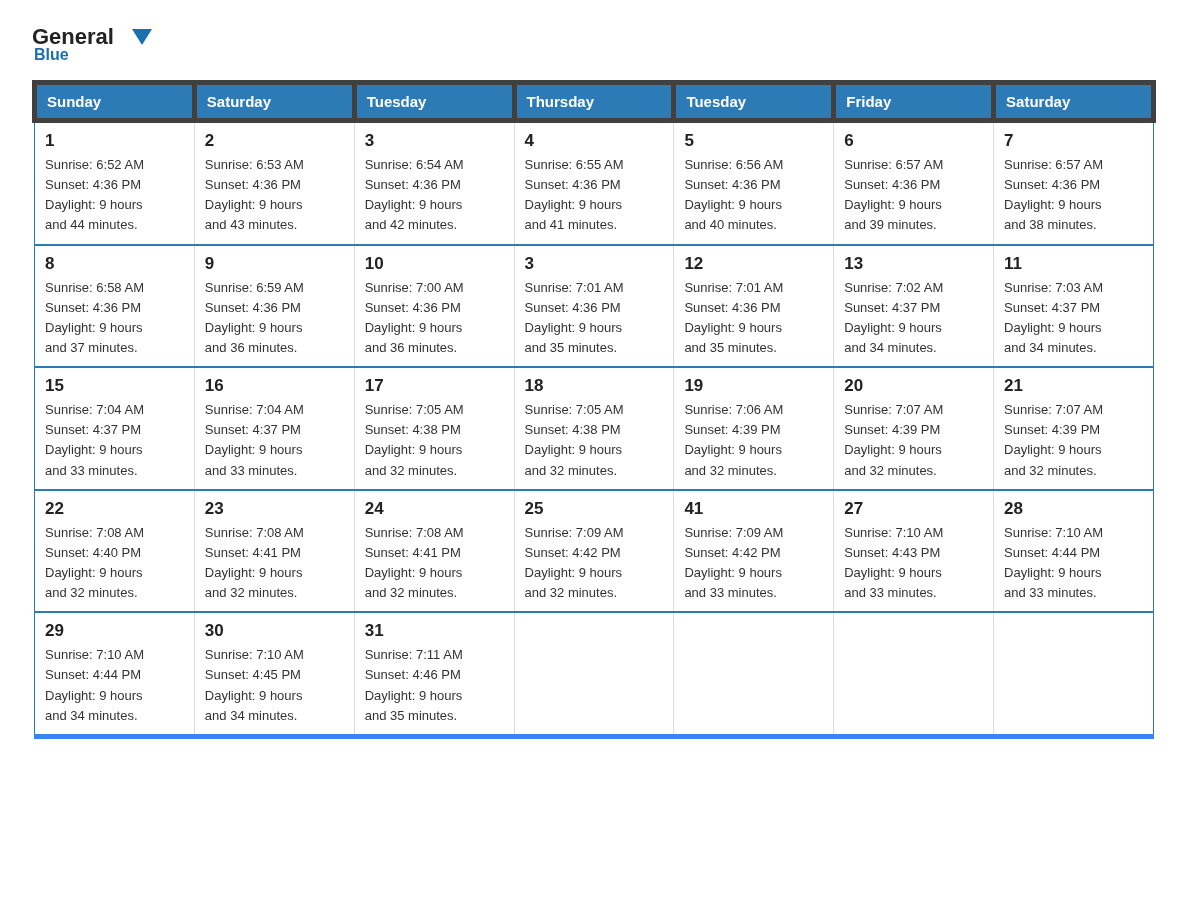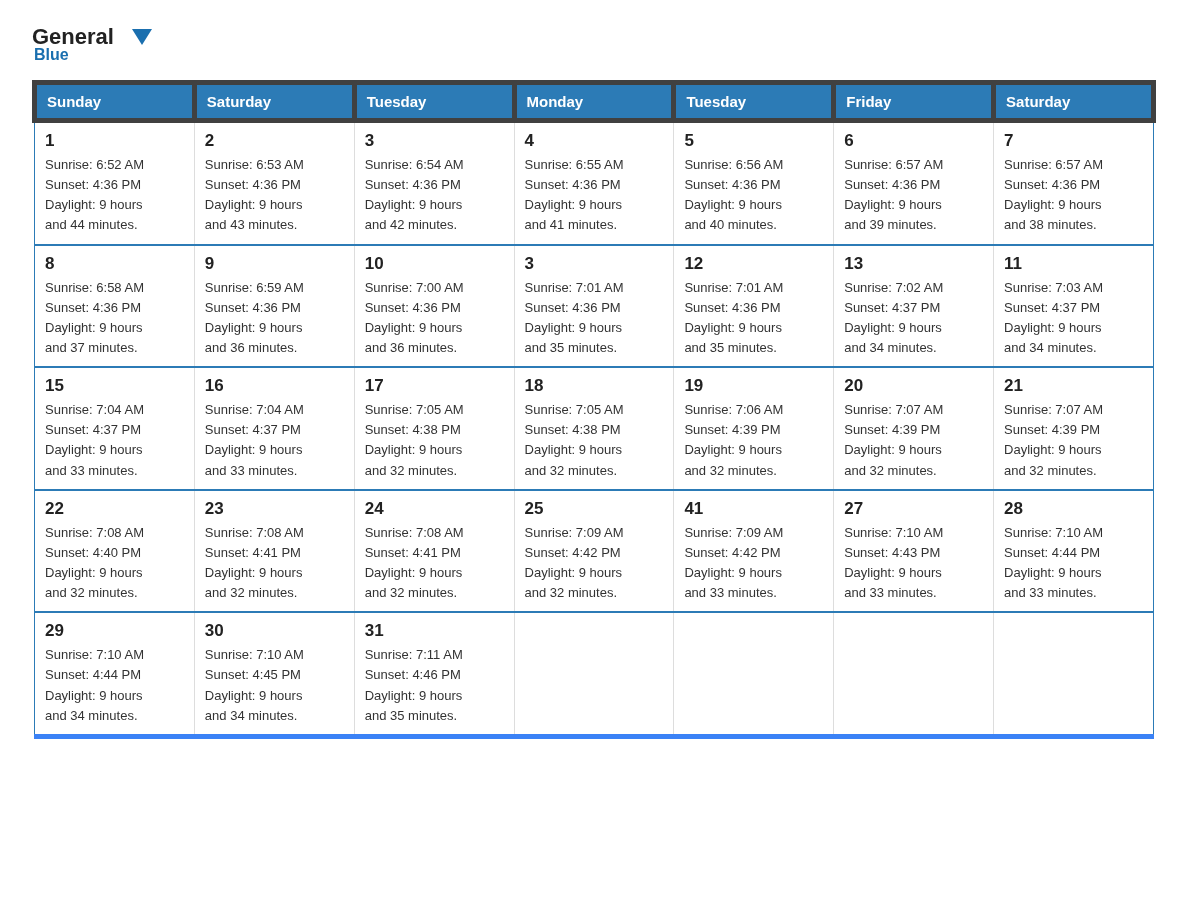--- a/index.html
+++ b/index.html
@@ -120,21 +120,21 @@
     <div class="location"></div>
   </div>
 </div>
 
 <table>
   <thead>
     <tr>
       <th>Sunday</th>
       <th>Saturday</th>
       <th>Tuesday</th>
-      <th>Monday</th>
+      <th>Thursday</th>
       <th>Tuesday</th>
       <th>Friday</th>
       <th>Saturday</th>
     </tr>
   </thead>
   <tbody id="calendar-body">
   <tr>
         <td>
           <span class="day-num">1</span>
           <div class="day-info">Sunrise: 6:52 AM<br>Sunset: 4:36 PM<br>Daylight: 9 hours<br>and 44 minutes.</div>

